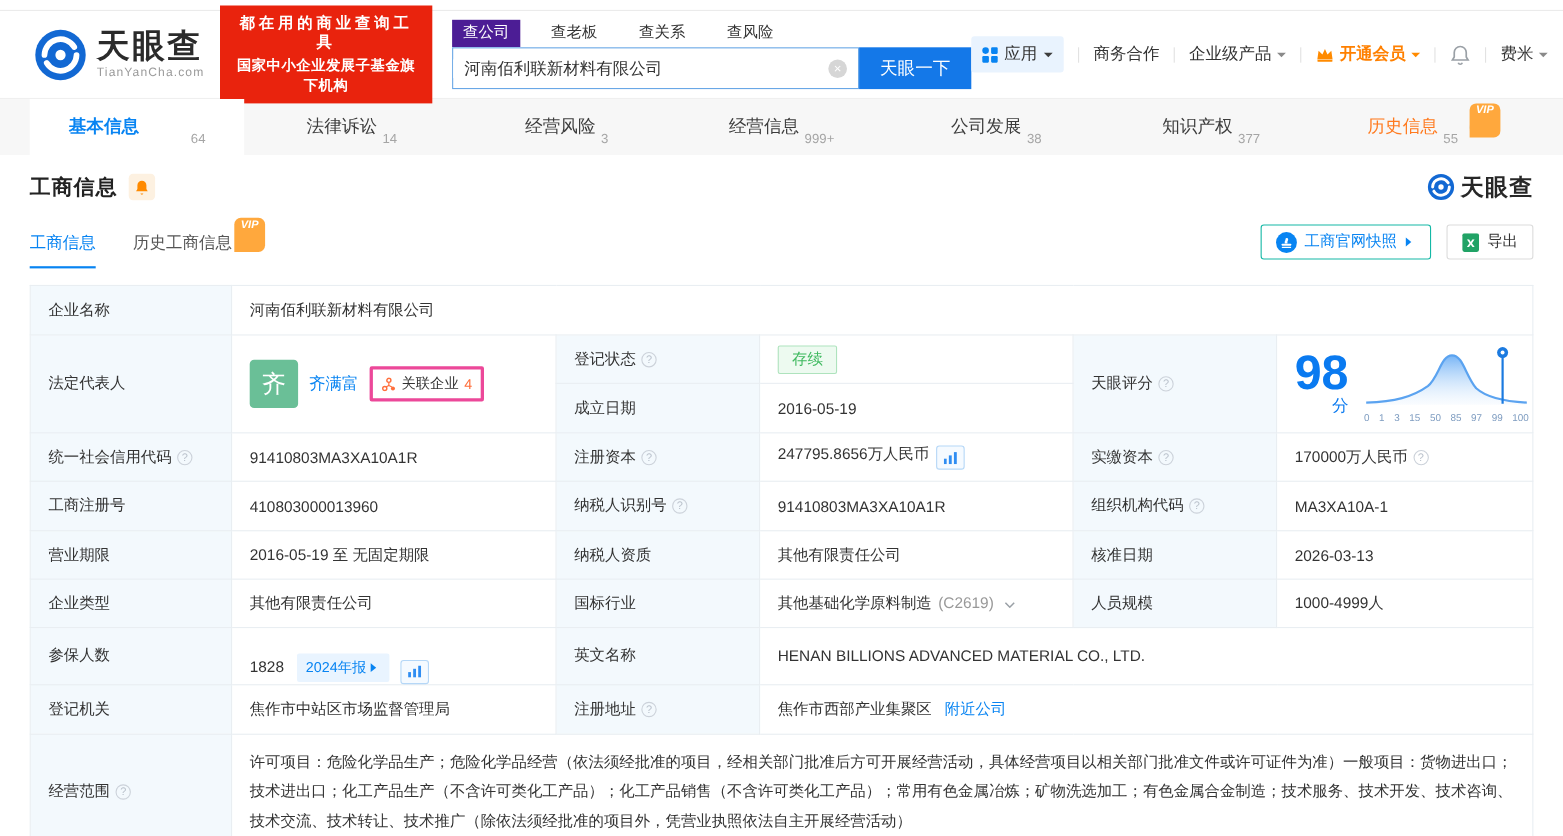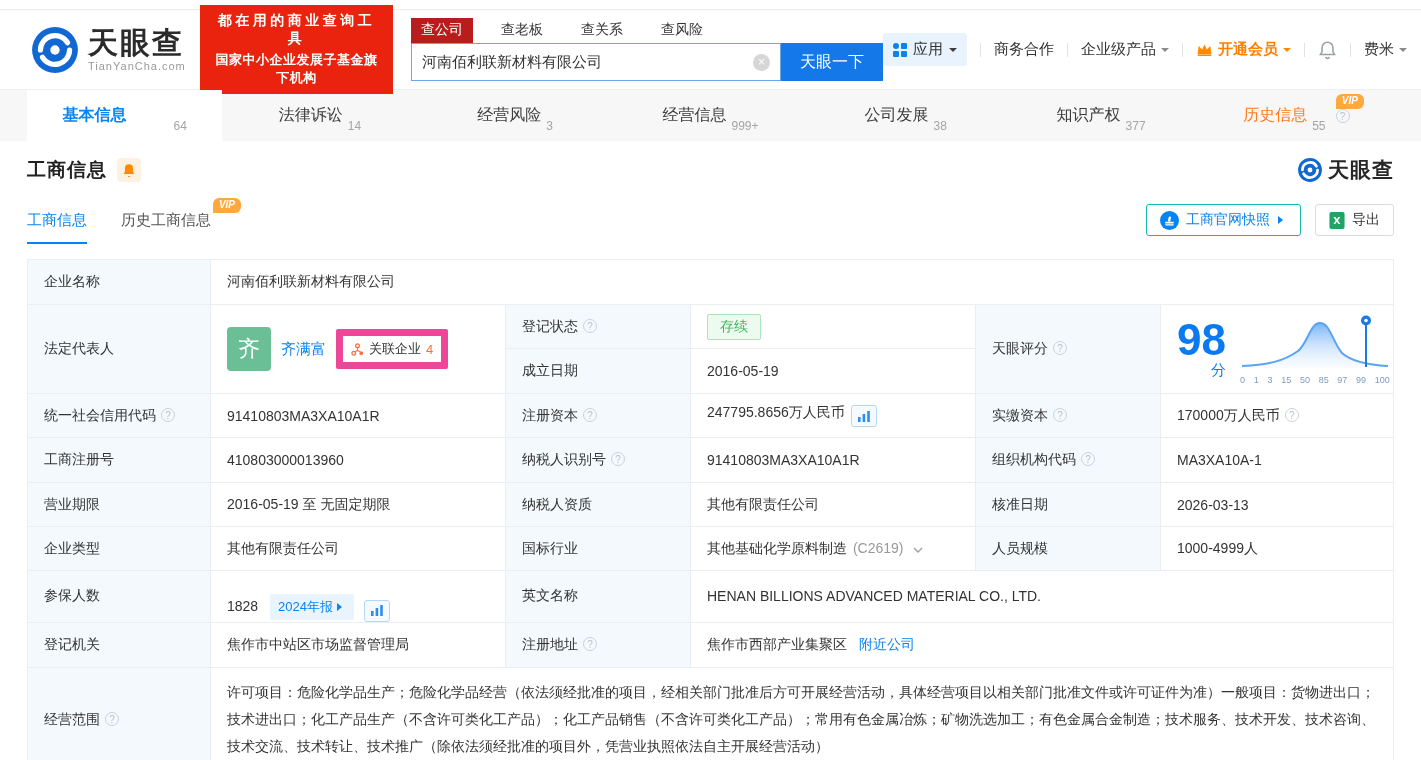--- a/index.html
+++ b/index.html
@@ -12,21 +12,21 @@
   .hdr { height:79px; display:flex; align-items:center; padding:0 14px 0 30px; }
   .logo { display:flex; align-items:center; gap:8px; cursor:pointer; }
   .logo-title { font-size:30px; font-weight:700; color:#2b2b2b; letter-spacing:2px; line-height:1; }
   .logo-sub { font-size:11px; color:#9a9a9a; letter-spacing:1px; margin-top:2px; }
   .banner { background:#e9230d; color:#fff; padding:7px 10px; margin-left:14px; text-align:center; }
   .banner .b1 { font-size:14px; font-weight:700; letter-spacing:3.5px; }
   .banner .b2 { font-size:13px; font-weight:700; letter-spacing:.5px; margin-top:3px; }
   .search { margin-left:18px; }
   .stabs { display:flex; gap:18px; align-items:flex-end; margin-bottom:0; }
   .stab { font-size:14px; color:#333; padding:3px 10px 4px; cursor:pointer; }
-  .stab.active { background:#b91c1c; color:#fff; }
+  .stab.active { background:#4c1d95; color:#fff; }
   .srow { display:flex; }
   .sinput-wrap { width:370px; height:38px; border:1px solid #69a7e6; display:flex; align-items:center; background:#fff; }
   .sinput-wrap input { flex:1; border:none; outline:none; font-size:15px; padding:0 10px; color:#333;
                        font-family:"Liberation Sans","DejaVu Sans",sans-serif; }
   .clear-ic { width:17px; height:17px; border-radius:50%; background:#d6d6d6; color:#fff; font-size:12px;
               line-height:17px; text-align:center; margin-right:10px; cursor:pointer; }
   .clear-ic::before { content:"×"; }
   .sbtn { width:102px; height:38px; background:#1478e8; color:#fff; border:none; font-size:16px; cursor:pointer;
           font-family:"Liberation Sans","DejaVu Sans",sans-serif; }
   .hnav { margin-left:auto; display:flex; align-items:center; gap:13px; font-size:15px; color:#333; white-space:nowrap; }
@@ -44,21 +44,21 @@
 
   
   .tabbar { height:52px; background:#f7f7f7; border-top:1px solid #efefef; display:flex; padding:0 27px; }
   .tab { flex:1; display:flex; align-items:center; justify-content:center; gap:5px; cursor:pointer; position:relative; }
   .tab .tl { font-size:16px; color:#3c3c3c; }
   .tab .tc { font-size:12px; color:#a5a5a5; margin-top:20px; }
   .tab.active { background:#fff;gap:47px; }
   .tab.active .tl { color:#0884f2; font-weight:700; }
   .tab.orange .tl { color:#ff7a1f; }
   .vip-badge { position:absolute; top:4px; right:30px; background:#ffa83d; color:#fff; font-size:10px; font-weight:700;
-               font-style:italic; padding:1px 6px 2px; border-radius:6px 6px 6px 0; line-height:1.2; }
+               font-style:italic; padding:1px 6px 18px; border-radius:6px 6px 6px 0; line-height:1.2; }
   .help { display:inline-block; width:14px; height:14px; border:1px solid #ccd2da; border-radius:50%; color:#b9c1cb;
           font-size:10px; line-height:13px; text-align:center; margin-left:5px; vertical-align:1px; cursor:pointer; }
   .help::before { content:"?"; }
 
   
   .section { padding:0 27px; }
   .sec-head { display:flex; align-items:center; margin-top:15px; }
   .sec-title { font-size:19px; font-weight:700; color:#222; letter-spacing:1px; }
   .sec-bell { width:24px; height:24px; background:#fdf1e1; border-radius:4px; display:flex; align-items:center;
               justify-content:center; margin-left:10px; cursor:pointer; }
@@ -81,21 +81,21 @@
   table { width:100%; border-collapse:collapse; margin-top:14px; table-layout:fixed; }
   td { border:1px solid #e9eef2; font-size:14px; padding:0 16px; vertical-align:middle; color:#333; }
   td.lbl { background:#f3f9fd; }
   tr.h45 td { height:45px; }
   tr.h44 td { height:44px; }
   .link { color:#0884f2; cursor:pointer; text-decoration:none; }
   .rep-cell { display:flex; align-items:center; gap:10px; }
   .avatar { width:44px; height:44px; border-radius:4px; background:#6abf97; color:#fff; font-size:22px;
             display:flex; align-items:center; justify-content:center; cursor:pointer; }
   .rep-name { font-size:15px; }
-  .rel-badge { display:inline-flex; align-items:center; gap:5px; border:7px solid #ec4899; border-radius:2px;
+  .rel-badge { display:inline-flex; align-items:center; gap:5px; border:3px solid #ec4899; border-radius:2px;
                padding:4px 8px; font-size:13px; cursor:pointer; background:#fff; }
   .rel-badge .cnt { color:#ff6f3c; }
   .status-badge { display:inline-block; padding:3px 12px; background:#edfaf0; border:1px solid #aee3bd;
                   color:#3fb95f; border-radius:2px; font-size:14px; }
   .trend-btn { display:inline-flex; align-items:center; justify-content:center; width:26px; height:22px;
                border:1px solid #b5d7f7; border-radius:3px; background:#f5faff; cursor:pointer; vertical-align:-5px; margin-left:6px; }
   .report-badge { display:inline-flex; align-items:center; gap:3px; background:#e9f4ff; color:#0884f2; font-size:13px;
                   padding:4px 8px; border-radius:2px; cursor:pointer; margin-left:8px;margin-top:23px; }
   .report-badge .tri-r { border-left-color:#0884f2; }
   .ind-code { color:#999; margin-left:2px; }

